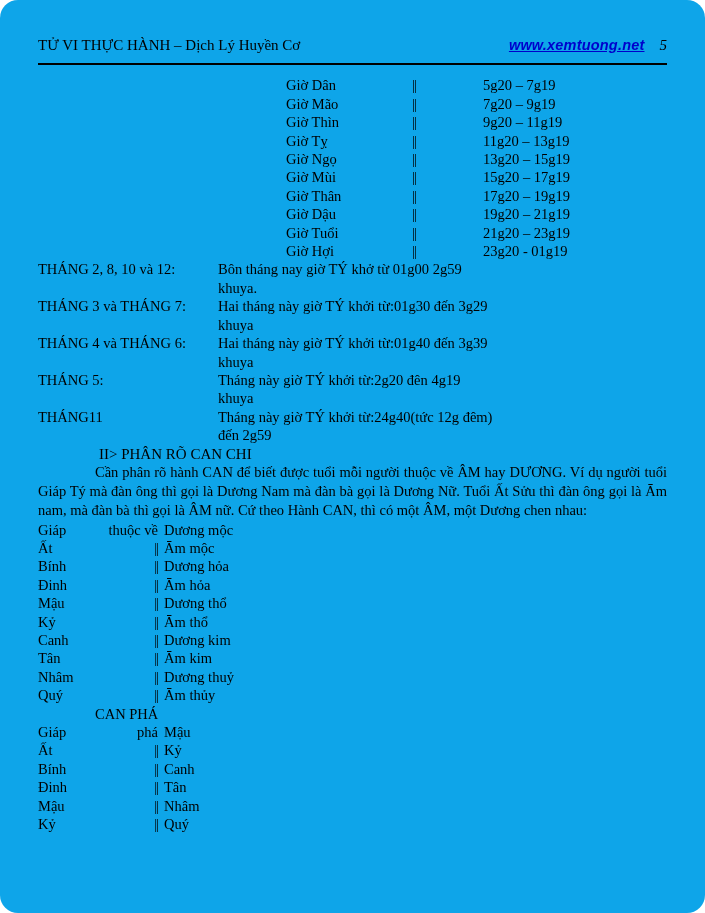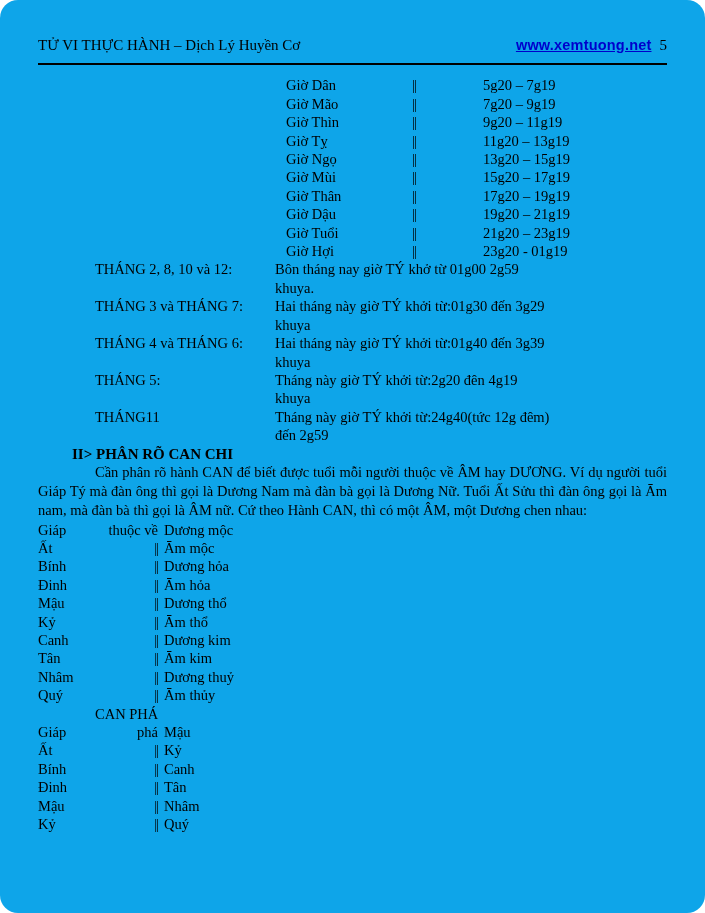--- a/index.html
+++ b/index.html
@@ -12,39 +12,39 @@
     font-size:14.5px;
     line-height:18.4px;
     color:#000000;
     border-radius:18px;
   }
   .header {
     display:flex; justify-content:space-between; align-items:baseline;
     padding:36px 38px 0 38px;
   }
   .header-title { font-size:15px; white-space:nowrap; }
-  .header-right { display:flex; align-items:baseline; gap:8px; }
+  .header-right { display:flex; align-items:baseline; gap:15px;font-style:italic; }
   .site-link {
     font-family:"Liberation Sans","DejaVu Sans",sans-serif;
     font-weight:bold; font-size:14.5px; letter-spacing:0.2px;
     color:#0000cc; text-decoration:underline; cursor:pointer;
   }
   .page-num { font-size:15px; }
   .rule { border:none; border-top:2px solid #000; margin:9px 38px 0 38px; }
   .content { padding:0 38px; }
 
   .hours { margin-left:248px; margin-top:11px; }
   .hours-row { display:grid; grid-template-columns:78px 23px auto;gap:48px; }
   .dbar { letter-spacing:-1px; }
 
-  .months { margin-left:57px; }
+  .months { }
   .month-row { display:grid; grid-template-columns:180px auto; }
   .month-line { display:block;font-family:Liberation Serif, serif; }
 
-  .section-heading { font-weight:bold; font-size:15px; margin-left:34px; }
+  .section-heading { font-weight:normal; font-size:15px; margin-left:61px; }
 
   .paragraph { text-align:justify; text-indent:57px; line-height:19.2px; margin:0; }
 
   .can-table { }
   .can-row { display:grid; grid-template-columns:55px 65px auto; }
   .can-row .rel { text-align:right; }
   .can-row .val { padding-left:6px; }
   .can-pha-heading { margin-left:57px; }
 </style>
 </head>

